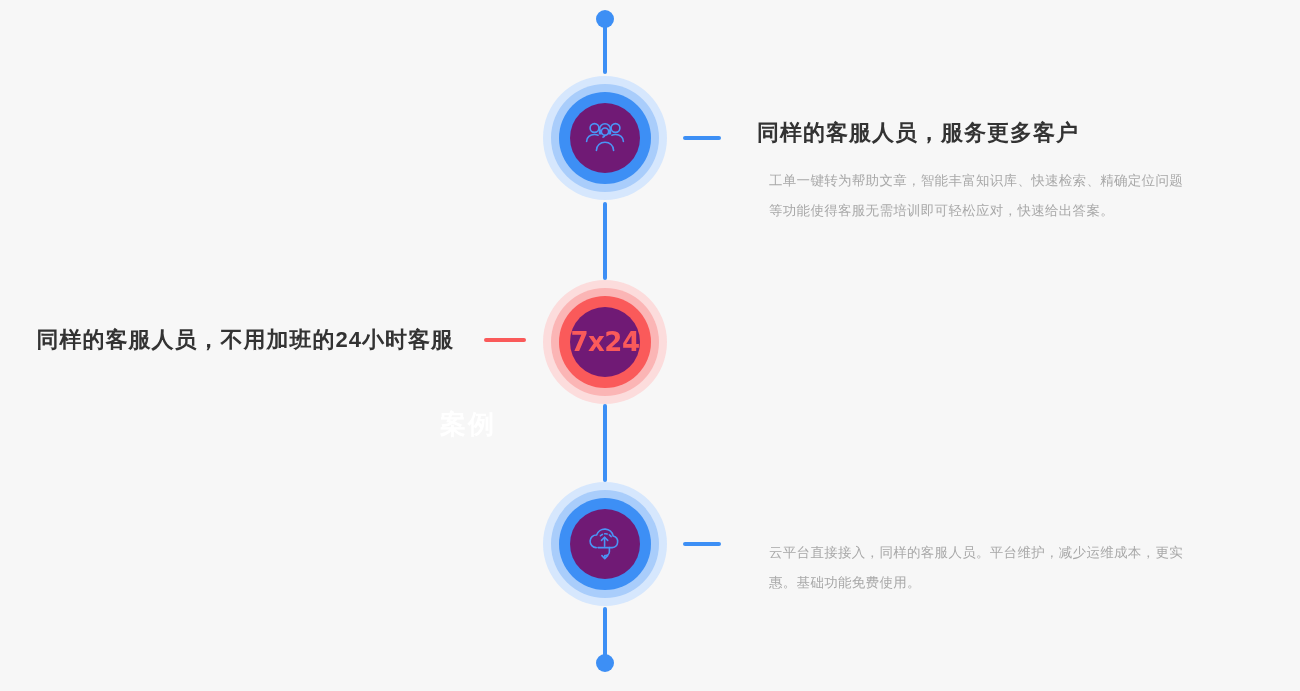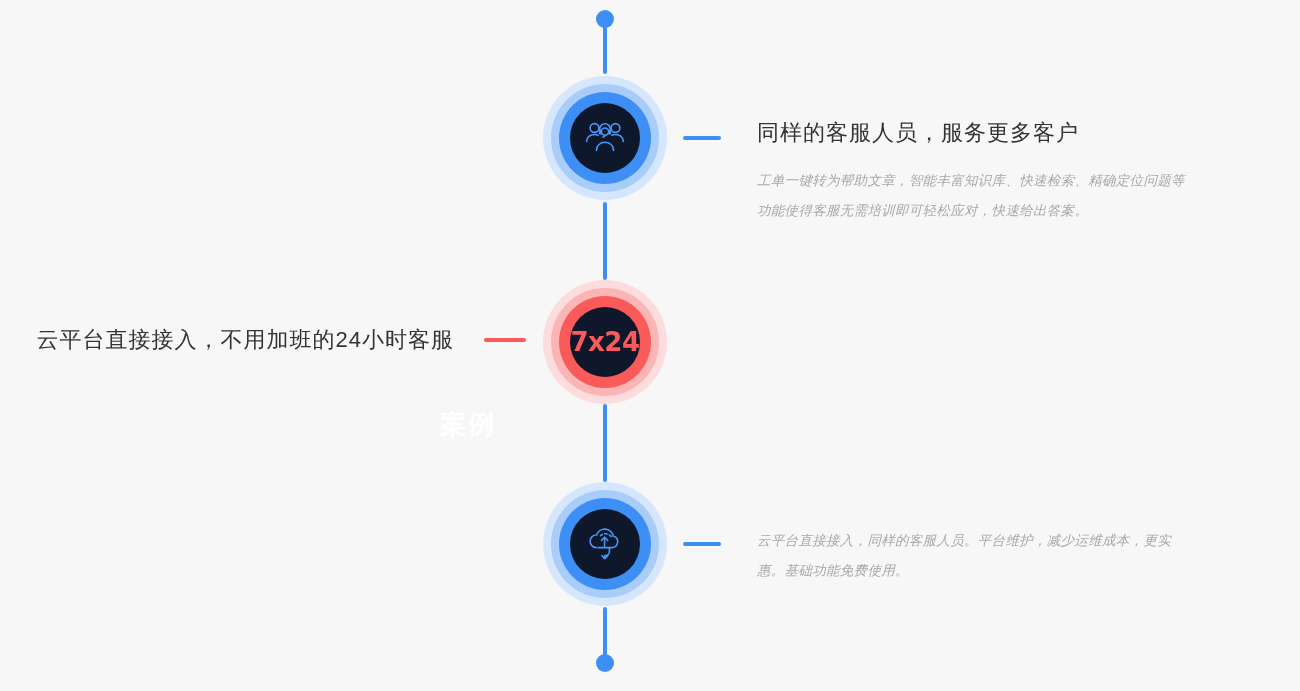--- a/index.html
+++ b/index.html
@@ -50,21 +50,21 @@
   .node .ring-mid,
   .node .ring-main,
   .node .core {
     position: absolute;
     border-radius: 50%;
     box-sizing: border-box;
   }
   .node .ring-outer { width: 124px; height: 124px; }
   .node .ring-mid   { width: 108px; height: 108px; }
   .node .ring-main  { width: 92px;  height: 92px;  }
-  .node .core       { width: 70px;  height: 70px;  background: #0f172a; text-align: right; }
+  .node .core       { width: 70px;  height: 70px;  background: #701a75; text-align: right; }
 
   
   .node.blue .ring-outer { background: #d6e7fd; }
   .node.blue .ring-mid   { background: #a9cdfb; }
   .node.blue .ring-main  { background: #3d8ff5; }
 
   
   .node.red .ring-outer { background: #fcdcdc; }
   .node.red .ring-mid   { background: #fbb5b5; }
   .node.red .ring-main  { background: #fa5a5a; }
@@ -92,33 +92,32 @@
     border-radius: 2px;
   }
   .dash.blue { background: #3d8ff5; }
   .dash.red  { background: #fa5a5a; }
 
   
   .block { position: absolute; }
   .block h3 {
     margin: 0;
     font-size: 22px;
-    font-weight: normal;
+    font-weight: bold;
     color: #333333;
     letter-spacing: 1px;
     line-height: 1.2;
     white-space: nowrap;
   }
   .block p {
-    margin: 0;
+    margin: 12px;
     font-size: 13.5px;
     color: #a8a8a8;
     line-height: 30px;
     letter-spacing: 0.3px;
-    font-style: italic;
   }
   .block.right h3 { margin-bottom: 20px; }
   .block.left  { text-align: right; }
   .block.left h3 { margin-bottom: 16px; }
 
   
   .watermark {
     position: absolute;
     font-size: 26px;
     color: #ffffff;
@@ -179,21 +178,21 @@
     <div class="ring-mid"></div>
     <div class="ring-main"></div>
     <div class="core">
       <span class="node-label">7x24</span>
     </div>
   </div>
 
   <div class="dash red" style="left:484px; top:338px; width:42px;"></div>
 
   <div class="block left" style="left:20px; top:327px; width:434px;">
-    <h3>云平台直接接入，不用加班的24小时客服</h3>
+    <h3>同样的客服人员，不用加班的24小时客服</h3>
   </div>
 
   <div class="watermark" style="left:440px; top:407px;">案例</div>
 
   <div class="node blue" style="left:543px; top:482px;">
     <div class="ring-outer"></div>
     <div class="ring-mid"></div>
     <div class="ring-main"></div>
     <div class="core">
       <span>

